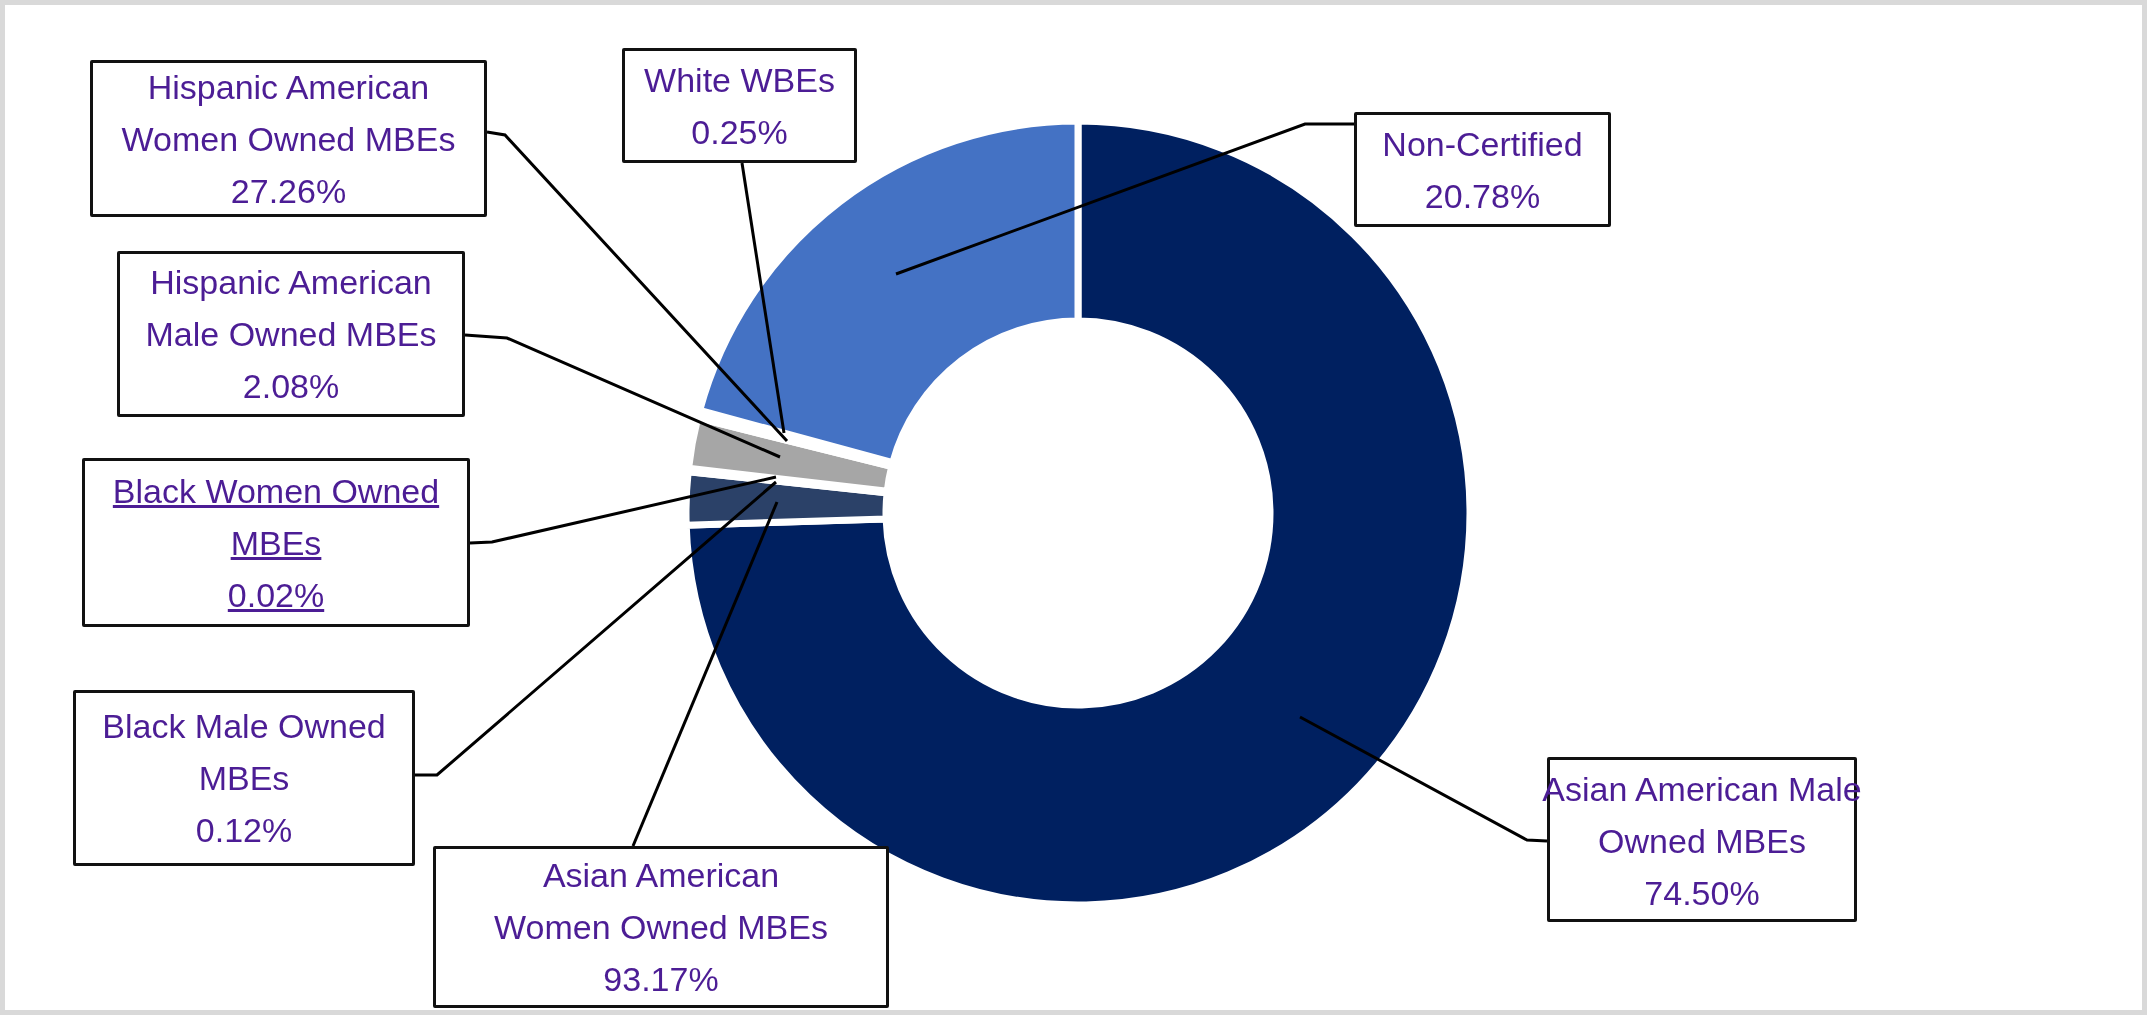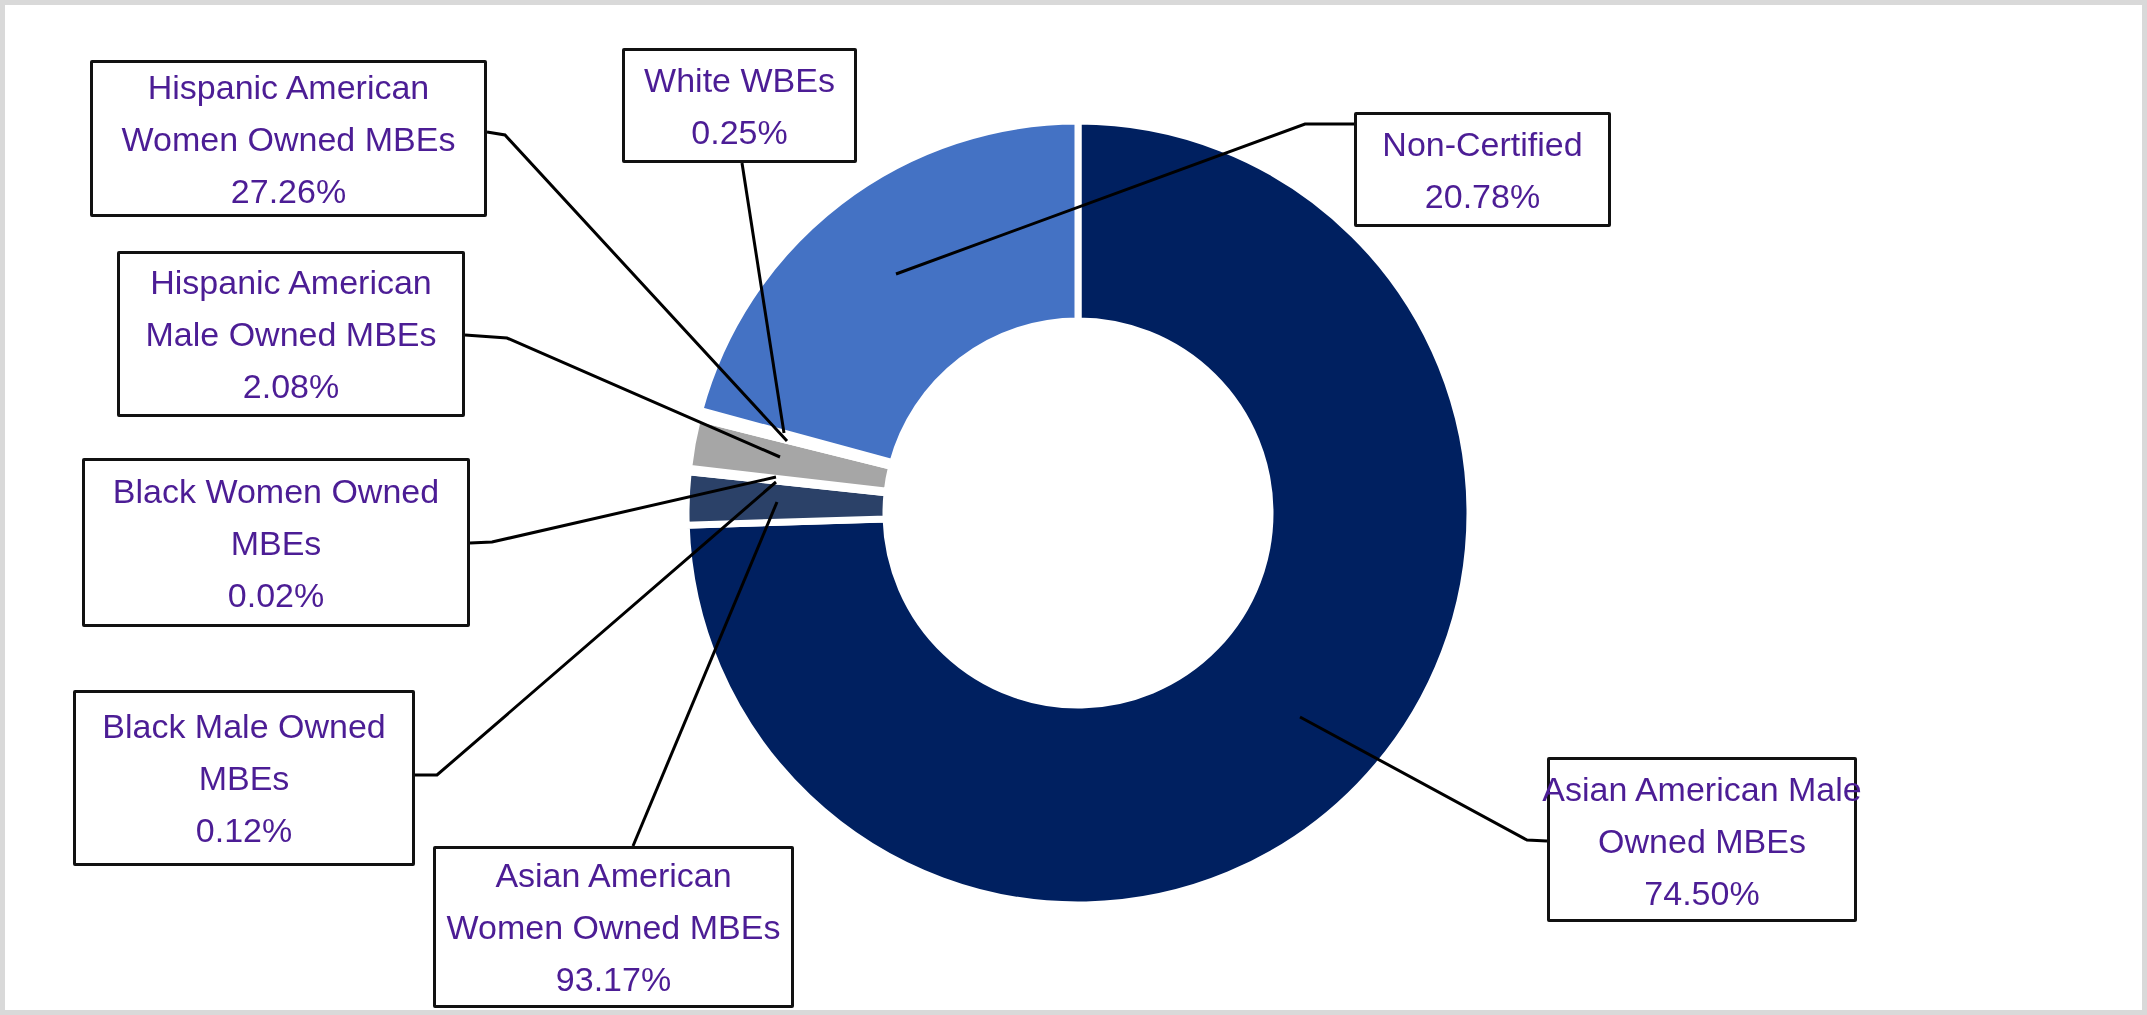--- a/index.html
+++ b/index.html
@@ -53,31 +53,31 @@
       <polyline points="782,436 500,130 482,127" fill="none" stroke="#000000" stroke-width="3"></polyline>
       <polyline points="779,428 737,158" fill="none" stroke="#000000" stroke-width="3"></polyline>
       <polyline points="891,269 1300,119 1349,119" fill="none" stroke="#000000" stroke-width="3"></polyline>
     </svg>
   <div id="callout-layer">
       <div class="callout" style="left: 1542px; top: 752px; width: 310px; height: 165px; justify-content: flex-end;">
         <span>Asian American Male</span>
         <span>Owned MBEs</span>
         <span>74.50%</span>
       </div>
-      <div class="callout" style="left: 428px; top: 841px; width: 361px; height: 162px;">
+      <div class="callout" style="left: 428px; top: 841px; width: 456px; height: 162px;">
         <span>Asian American</span>
         <span>Women Owned MBEs</span>
         <span>93.17%</span>
       </div>
       <div class="callout" style="left: 68px; top: 685px; width: 342px; height: 176px;">
         <span>Black Male Owned</span>
         <span>MBEs</span>
         <span>0.12%</span>
       </div>
-      <div class="callout" style="left: 77px; top: 453px; width: 388px; height: 169px;">
+      <div class="callout" style="left: 77px; top: 453px; width: 388px; height: 169px; text-decoration: underline;">
         <span>Black Women Owned</span>
         <span>MBEs</span>
         <span>0.02%</span>
       </div>
       <div class="callout" style="left: 112px; top: 246px; width: 348px; height: 166px;">
         <span>Hispanic American</span>
         <span>Male Owned MBEs</span>
         <span>2.08%</span>
       </div>
       <div class="callout" style="left: 85px; top: 55px; width: 397px; height: 157px;">

